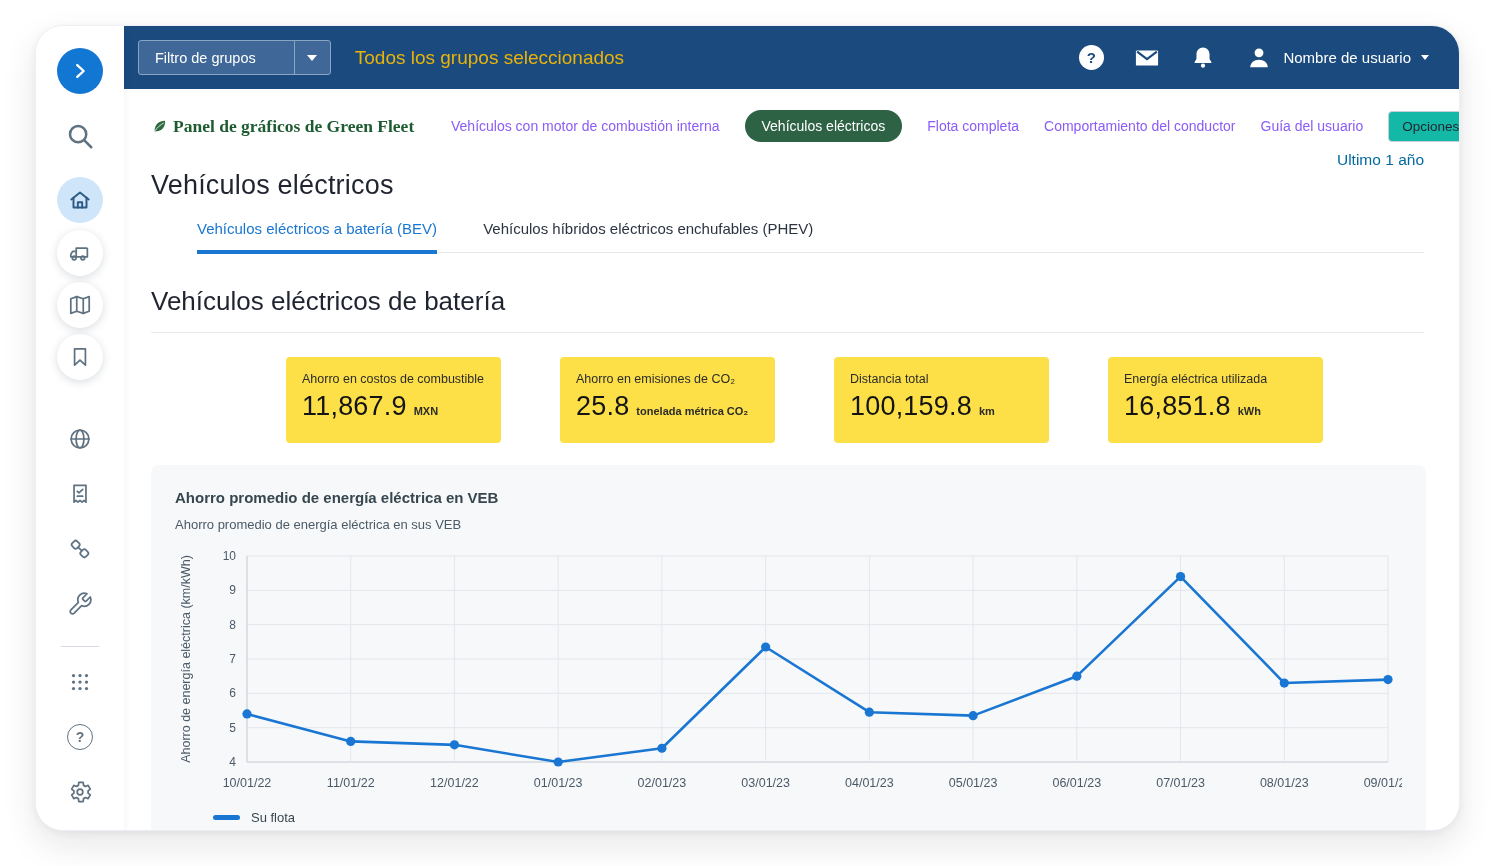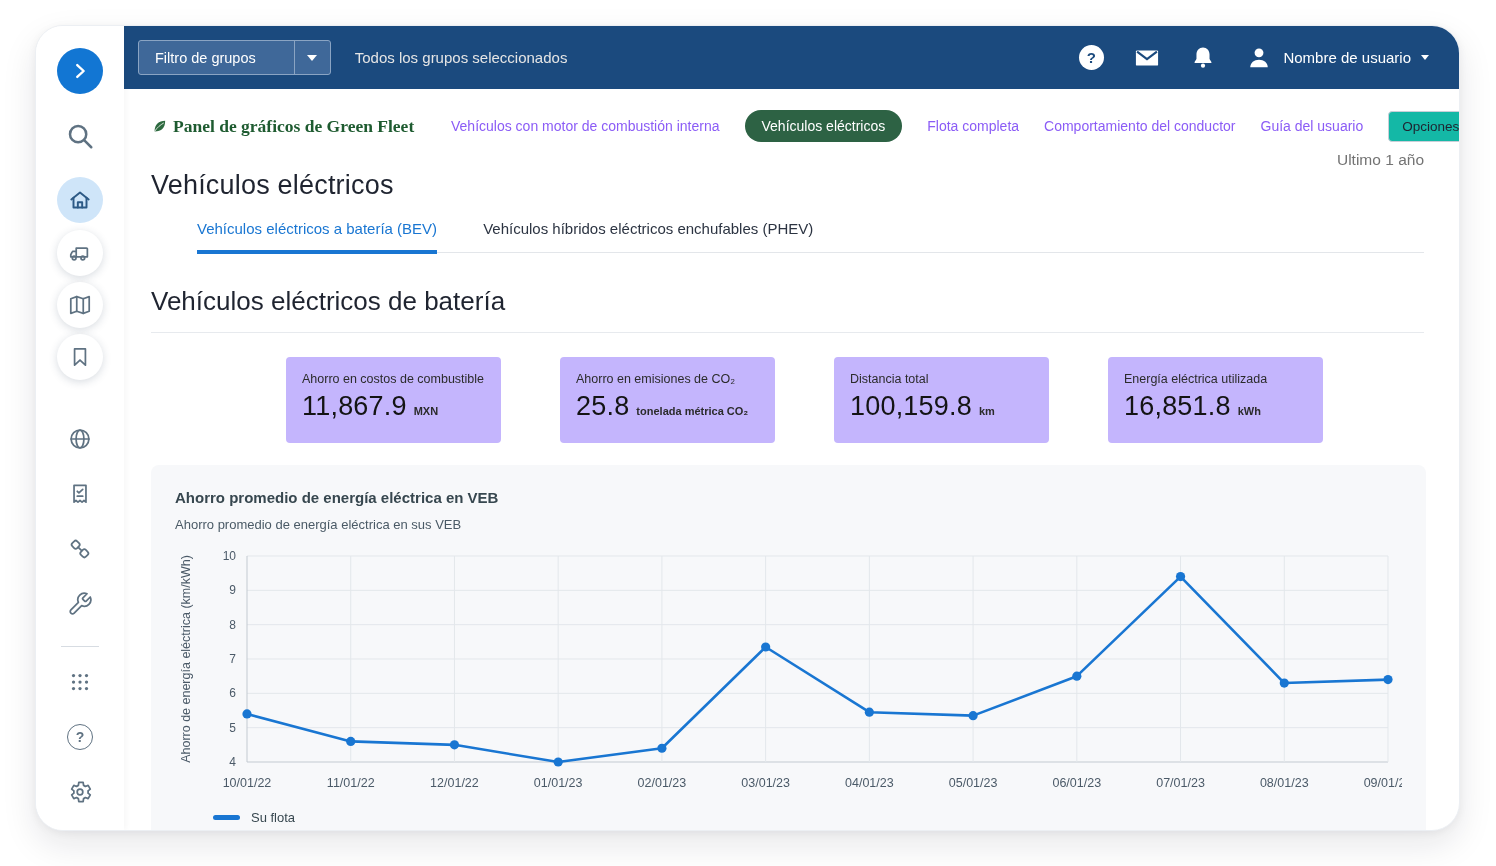--- a/index.html
+++ b/index.html
@@ -40,21 +40,21 @@
   
   .topbar { height:63px; background:#1b4a7e; display:flex; align-items:center;
             padding:0 30px 0 14px; flex:none; }
   .filter-btn { display:flex; align-items:stretch; height:35px; background:#3f6899;
                 border:1px solid #8aa4c3; border-radius:3px; color:#fff; cursor:pointer; }
   .filter-label { display:flex; align-items:center; padding:0 38px 0 16px; font-size:14.5px; }
   .filter-caret { width:36px; border-left:1px solid #8aa4c3; display:flex;
                   align-items:center; justify-content:center; }
   .caret-down { width:0; height:0; border-left:5px solid transparent;
                 border-right:5px solid transparent; border-top:6px solid #fff; }
-  .selection-text { color:#e5e5e5; font-size:15px; margin-left:24px; }
+  .selection-text { color:#eab308; font-size:19px; margin-left:24px; }
   .topbar-right { margin-left:auto; display:flex; align-items:center; gap:28px; }
   .tb-icon { width:28px; height:28px; display:flex; align-items:center; justify-content:center; cursor:pointer; }
   .help-badge { width:25px; height:25px; background:#fff; border-radius:50%;
                 display:flex; align-items:center; justify-content:center;
                 color:#1b4a7e; font-weight:bold; font-size:15px; }
   .user-chip { display:flex; align-items:center; gap:10px; color:#fff; font-size:15px; cursor:pointer; }
   .user-chip .caret-down { border-top-color:#fff; border-left-width:4.5px; border-right-width:4.5px; border-top-width:5.5px; }
 
   
   .content { flex:1; padding:0 35px 0 27px; overflow:hidden; position:relative; }
@@ -63,34 +63,34 @@
   .brand { display:flex; align-items:center; gap:5px; color:#1e5b30;
            font-family:"Liberation Serif","DejaVu Serif",serif; font-weight:bold;
            font-size:17.5px; flex:none; width:300px; }
   .nav-links { display:flex; align-items:center; gap:25px; flex:1; }
   .nav-link { font-size:14px; color:#8b5cf6; cursor:pointer; white-space:nowrap; }
   .nav-pill { background:#2d6244; color:#fff; border-radius:16px; padding:8px 17px;
               font-size:14px; cursor:pointer; white-space:nowrap; }
   .options-btn { margin-left:auto; display:flex; align-items:center; gap:9px;
                  border:1px solid #c9cfd8; border-radius:4px; background:#14b8a6;
                  padding:7px 13px; font-size:13.5px; color:#1f2430; cursor:pointer; }
-  .period-row { text-align:right; margin-top:9px; font-size:15.5px; color:#737373; }
+  .period-row { text-align:right; margin-top:9px; font-size:15.5px; color:#0369a1; }
 
   .page-title { font-size:27px; font-weight:400; color:#1f2430; margin-top:1px; letter-spacing:.2px; }
 
   .tabs { display:flex; gap:46px; margin-top:19px; border-bottom:1px solid #e3e6ea;margin-left:46px; }
   .tab { font-size:15px; padding-bottom:13px; cursor:pointer; color:#2c3442; }
   .tab.active { color:#1976d2; border-bottom:4px solid #1976d2; margin-bottom:-2px; }
 
   .section-title { font-size:26px; font-weight:400; color:#1f2430; margin-top:33px; }
   .section-divider { height:1px; background:#e7eaee; margin-top:15px; }
 
   
   .cards { display:flex; gap:59px; margin-top:24px; margin-left:135px; }
-  .card { width:215px; height:86px; background:#c4b5fd; border-radius:4px;
+  .card { width:215px; height:86px; background:#fde047; border-radius:4px;
           padding:15px 16px 0; }
   .card-label { font-size:12.5px; color:#2b2b2b; }
   .card-value-row { margin-top:5px; display:flex; align-items:baseline; gap:7px; }
   .card-value { font-size:27px; color:#141414; letter-spacing:.2px; }
   .card-unit { font-size:11px; font-weight:bold; color:#2b2b2b; }
 
   
   .panel { margin-top:22px; width:1275px; background:#f7f8fa; border-radius:8px;
            padding:24px 24px 14px; height:375px; }
   .panel-title { font-size:15px; font-weight:bold; color:#37474f; }

